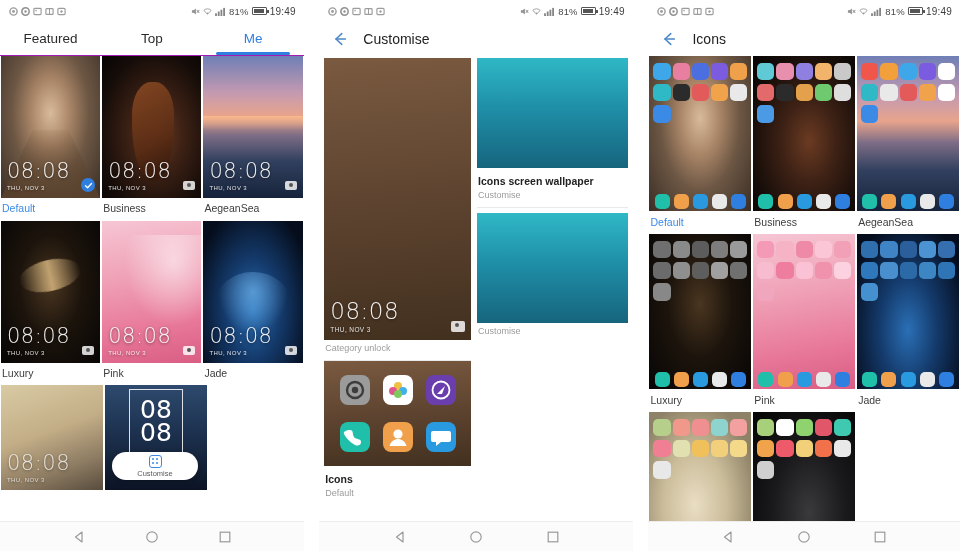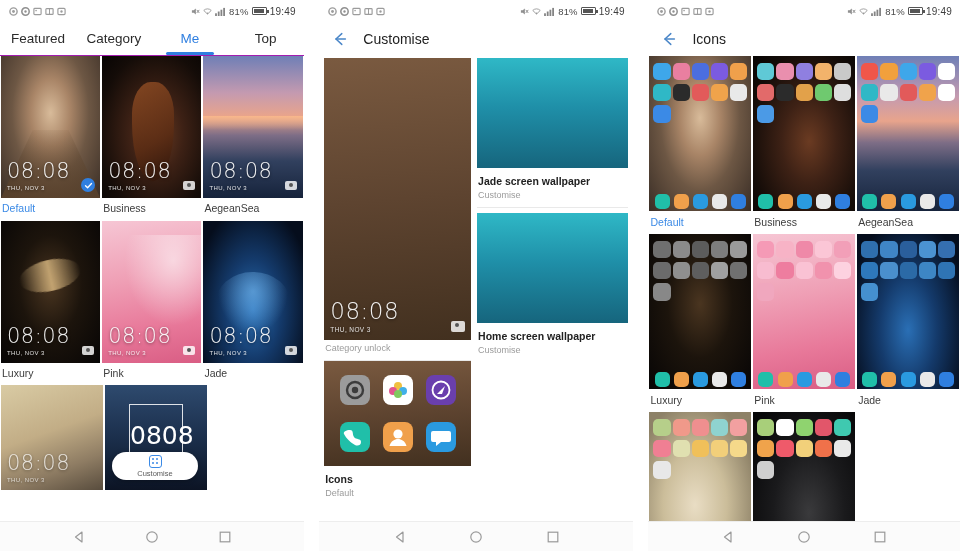--- a/index.html
+++ b/index.html
@@ -109,23 +109,23 @@
     justify-content: center; gap: 1px; cursor: pointer;
   }
   .pill-ico {
     width: 13px; height: 13px; border: 1.3px solid #3b8ae6; border-radius: 3px;
     display: grid; grid-template-columns: 1fr 1fr; gap: 1.6px;
     padding: 2.2px; align-content: center;
   }
   .pill-ico i { background: #3b8ae6; border-radius: 50%; display: block; width: 2.4px; height: 2.4px; }
   .pill-txt { font-size: 7.5px; color: #5a5a5a; }
   .lock-big {
-    position: absolute; left: 50%; top: 19px; transform: translateX(-50%);
+    position: absolute; left: 50%; top: 4px; transform: translateX(-50%);
     width: 54px; height: 64px; border: 1.4px solid rgba(255,255,255,.85);
-    display: flex; flex-direction: row; align-items: center; 
+    display: flex; flex-direction: column; align-items: center; justify-content: center;
     color: #fff;
   }
   .lock-big b { font-size: 25px; font-weight: 400; line-height: .94; font-family: "DejaVu Sans", sans-serif; }
   .lock-big-date { position: absolute; bottom: -11px; font-size: 5px; opacity: .8; }
 
   
   .p2-body { padding: 2px 5px 0 5px; display: flex; gap: 6px; }
   .p2-col { display: flex; flex-direction: column; }
   .p2-colL { width: 148px; }
   .p2-colR { width: 152px; }
@@ -269,23 +269,22 @@
         <span class="sb-txt">81%</span>
         <span class="batt">
             <i></i>
           </span>
         <span class="sb-clock">19:49</span>
       </div>
     </div>
 
     <div class="tabbar">
       <div class="tab">Featured</div>
-      <div class="tab">Category</div>
+      <div class="tab">Top</div>
       <div class="tab active">Me</div>
-      <div class="tab">Top</div>
     </div>
 
     <div class="wp-grid">
 
       <div class="wp-cell">
         <div class="wp-thumb bg-pier">
           <div class="pier-deck"></div>
           <div class="lock-clock">
             <div class="lock-time">08:08</div>
             <div class="lock-date">THU, NOV 3</div>
@@ -505,25 +504,24 @@
                 <path d="M7 9h16a2 2 0 0 1 2 2v7a2 2 0 0 1-2 2h-8l-5 4v-4H7a2 2 0 0 1-2-2v-7a2 2 0 0 1 2-2z" fill="#fff"></path>
               </svg>
           </div>
         </div>
         <div class="item-title">Icons</div>
         <div class="item-sub">Default</div>
       </div>
 
       <div class="p2-col p2-colR">
         <div class="prev small bg-teal"></div>
-        <div class="item-title">Jade screen wallpaper</div>
+        <div class="item-title">Icons screen wallpaper</div>
         <div class="item-sub">Customise</div>
         <div class="divline"></div>
         <div class="prev small bg-teal" style="margin-top:5px"></div>
-        <div class="item-title">Home screen wallpaper</div>
         <div class="item-sub">Customise</div>
       </div>
     </div>
 
     <div class="navbar">
       <svg width="14" height="14" viewBox="0 0 14 14">
           <path d="M10 2 3.5 7 10 12z" fill="none" stroke="#9a9a9a" stroke-width="1.2" stroke-linejoin="round"></path>
         </svg>
       <svg width="14" height="14" viewBox="0 0 14 14">
           <circle cx="7" cy="7" r="5.2" fill="none" stroke="#9a9a9a" stroke-width="1.2"></circle>

